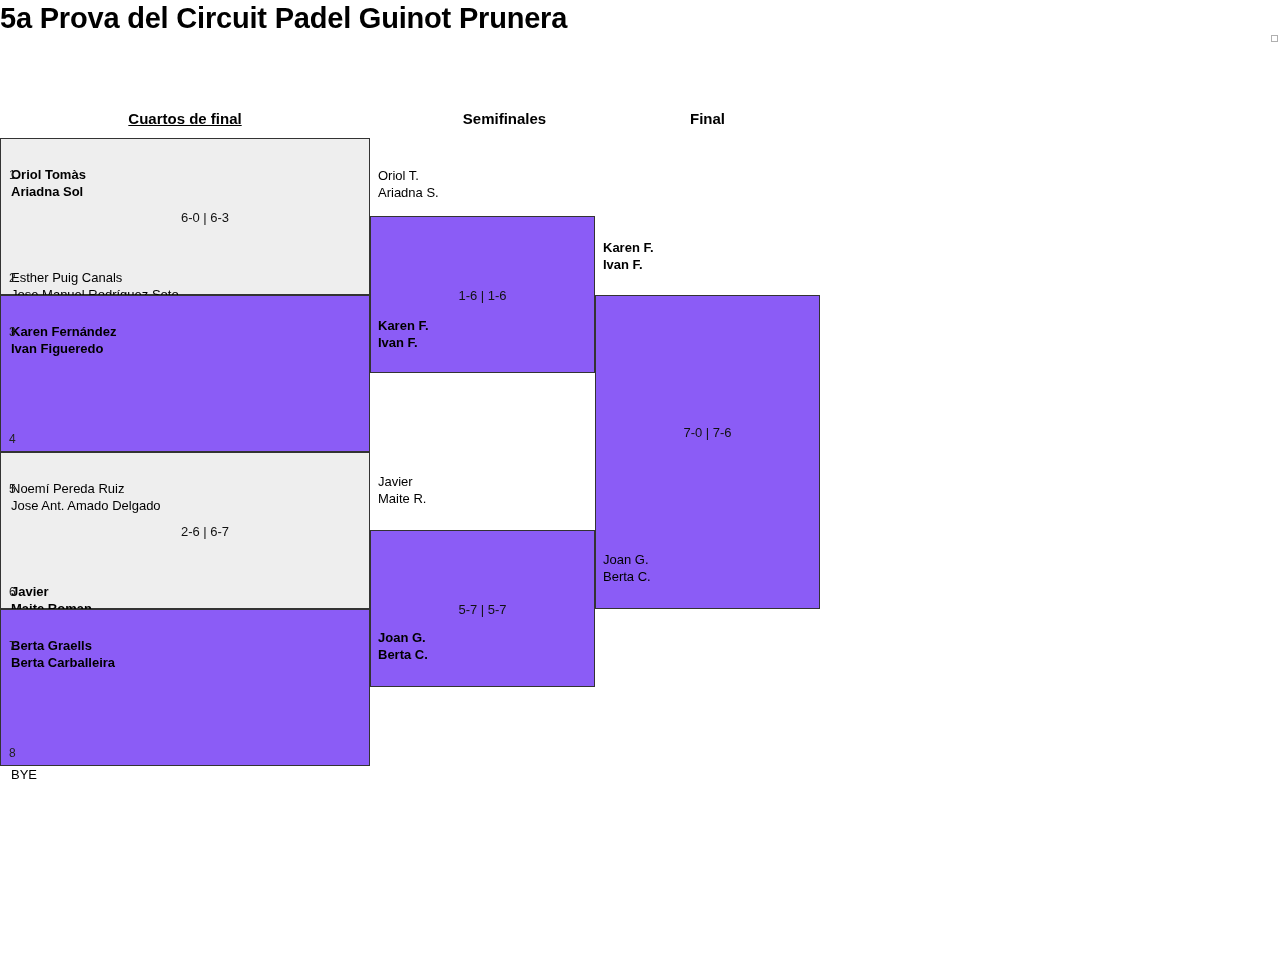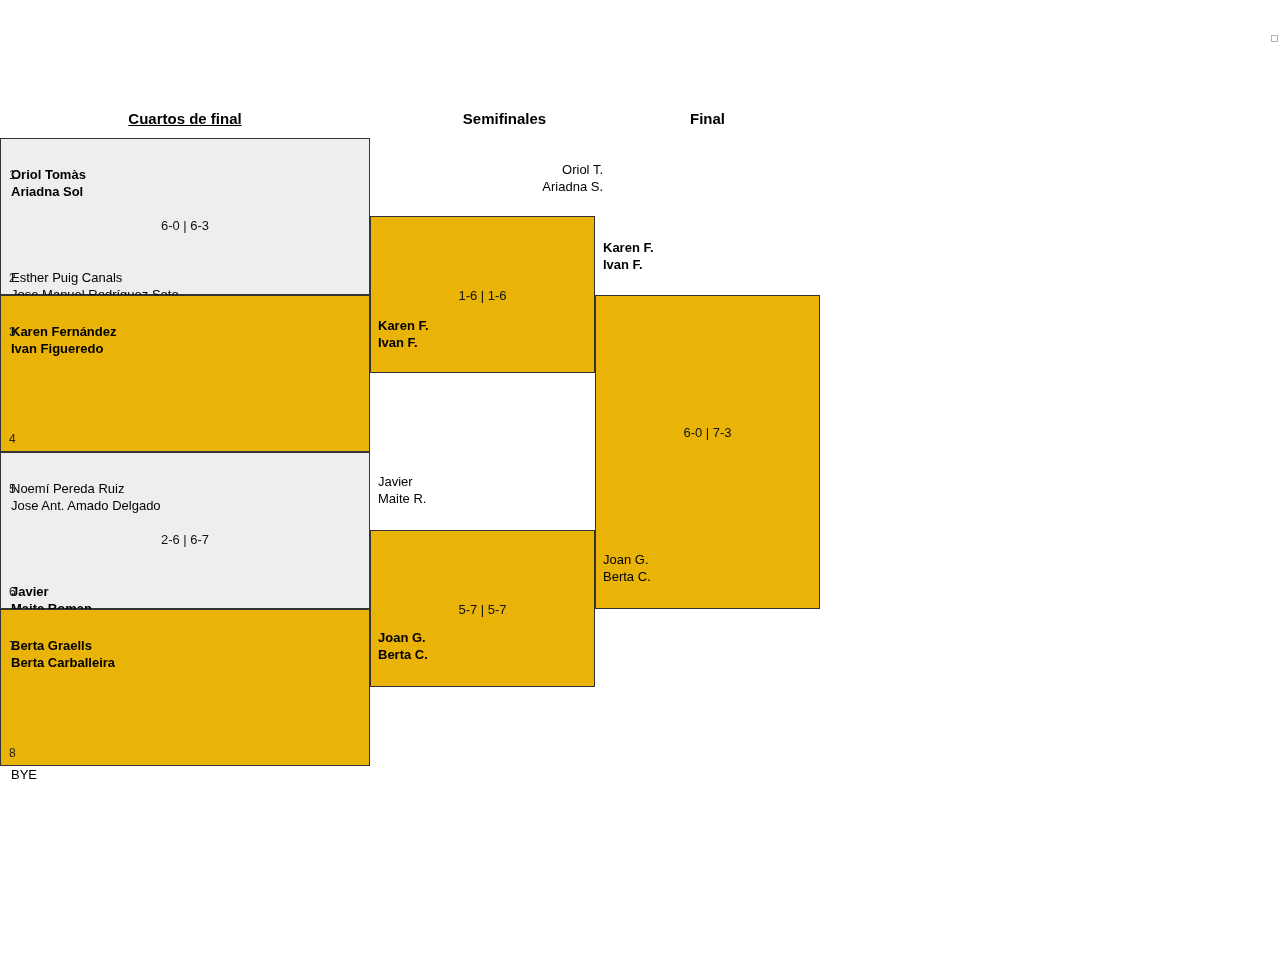--- a/index.html
+++ b/index.html
@@ -64,21 +64,21 @@
     height: 640px;
   }
 
   
   .match-box {
     position: absolute;
     border: 1px solid #333333;
     box-sizing: border-box;
   }
   .match-box.shaded { background: #eeeeee; }
-  .match-box.plain  { background: #eab308; }
+  .match-box.plain  { background: #8b5cf6; }
 
   
   .qf { left: 0px; width: 370px; height: 157px; }
   #qf1 { top: 0px; }
   #qf2 { top: 157px; }
   #qf3 { top: 314px; }
   #qf4 { top: 471px; }
 
   
   .sf { left: 370px; width: 225px; height: 157px; }
@@ -124,49 +124,50 @@
   .score {
     position: absolute;
     left: 0px;
     width: 100%;
     text-align: center;
     font-size: 13px;
     line-height: 16px;
     color: #111111;
     white-space: nowrap;
   }
-  .qf .score  { top: 79px; }
+  .qf .score  { top: 71px; padding-left: 20px; }
   .sf .score  { top: 71px; }
   .fin .score { top: 129px; }
 
   
   .advance-label {
     position: absolute;
     font-size: 13px;
     line-height: 17px;
     white-space: nowrap;
     padding-left: 8px;
   }
   .advance-label .p1, .advance-label .p2 { display: block; }
   .advance-label.winner .p1,
   .advance-label.winner .p2 { font-weight: bold; }
 
   
-  #adv-sf1-top { left: 370px; top: 23px;  width: 225px; text-align: right; }
+  #adv-sf1-top { left: 370px; top: 29px;  width: 225px; }
   #adv-sf1-bot { left: 370px; top: 179px; width: 225px; }
   #adv-sf2-top { left: 370px; top: 335px; width: 225px; }
   #adv-sf2-bot { left: 370px; top: 491px; width: 225px; }
 
   #adv-fin-top { left: 595px; top: 101px; width: 225px; }
   #adv-fin-bot { left: 595px; top: 413px; width: 225px; }
 </style>
 </head>
 <body>
 
 <div id="title-block">
+  <div class="title-line">5a Prova del Circuit Padel Guinot Prunera</div>
 </div>
 
 <div id="corner-marker"></div>
 
 <div class="round-header" id="hdr-qf">Cuartos de final</div>
 <div class="round-header" id="hdr-sf">Semifinales</div>
 <div class="round-header" id="hdr-fin">Final</div>
 
 <div id="bracket">
 
@@ -244,21 +245,21 @@
 
   <div class="match-box sf plain" id="sf1">
     <div class="score">1-6 | 1-6</div>
   </div>
 
   <div class="match-box sf plain" id="sf2">
     <div class="score">5-7 | 5-7</div>
   </div>
 
   <div class="match-box fin plain" id="fin1">
-    <div class="score">6-0 | 7-3</div>
+    <div class="score">7-0 | 7-6</div>
   </div>
 
   <div class="advance-label" id="adv-sf1-top">
     <span class="p1">Oriol T.</span>
     <span class="p2">Ariadna S.</span>
   </div>
   <div class="advance-label winner" id="adv-sf1-bot">
     <span class="p1">Karen F.</span>
     <span class="p2">Ivan F.</span>
   </div>

